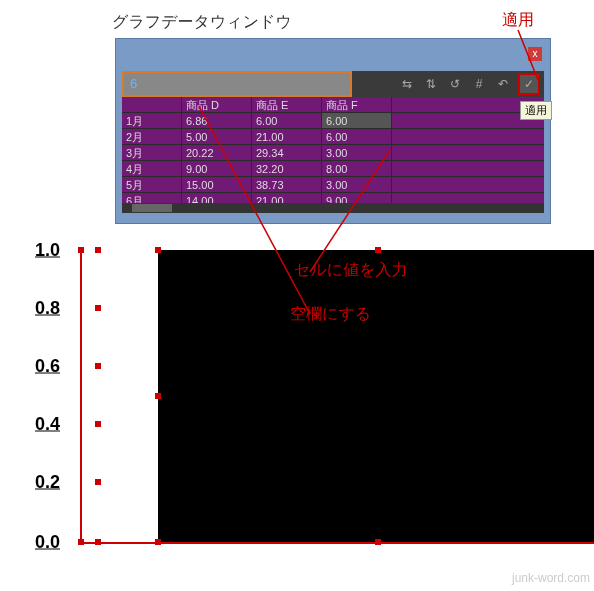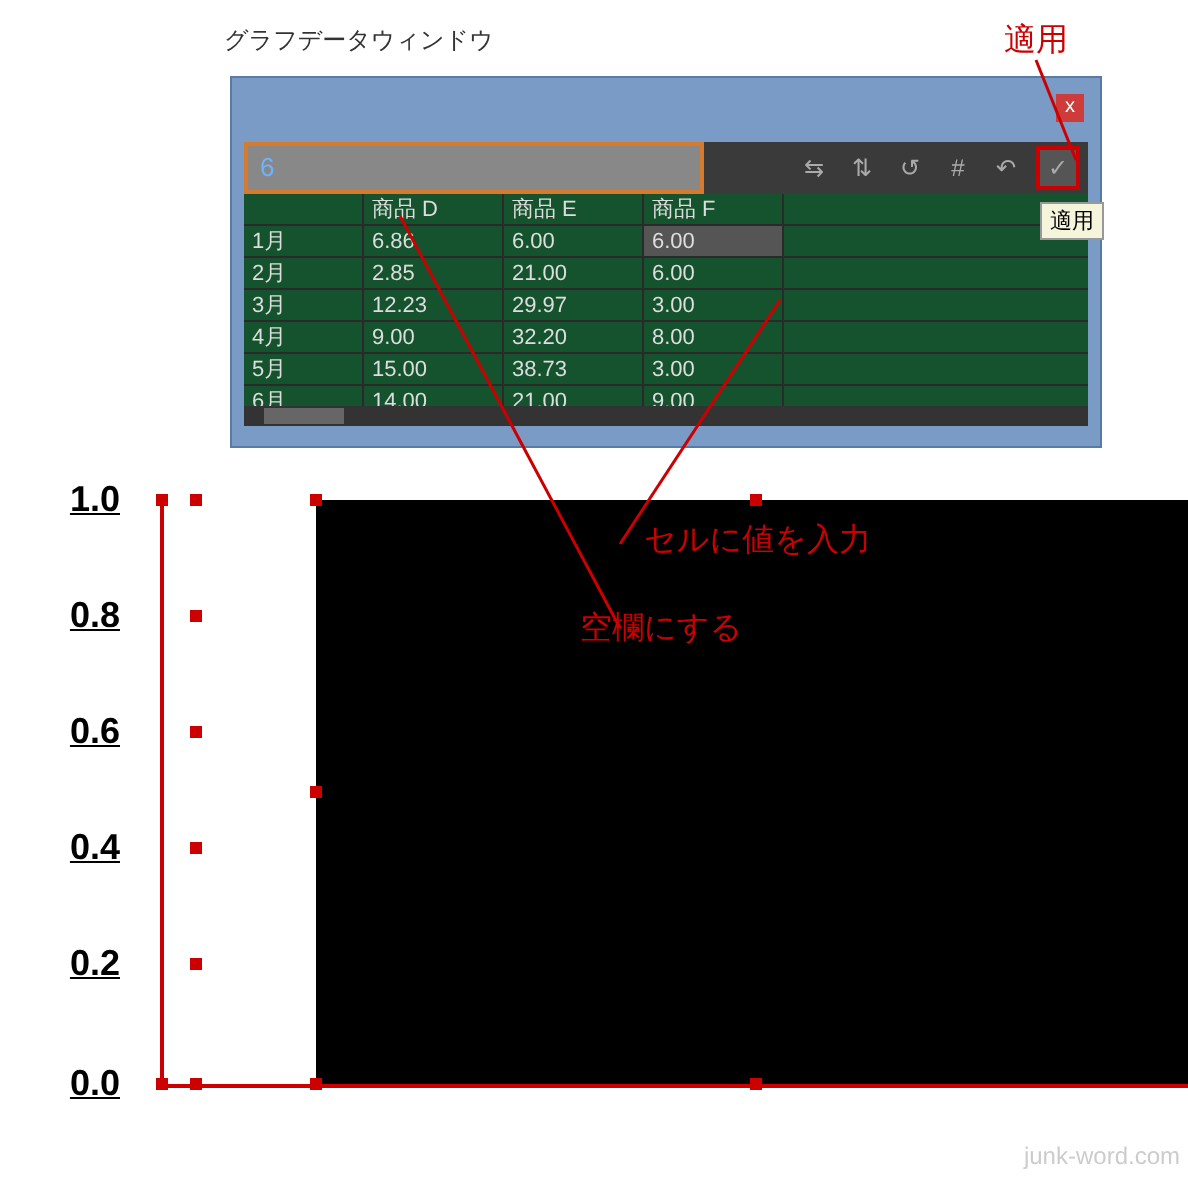--- a/index.html
+++ b/index.html
@@ -8,21 +8,21 @@
     height: 591px;
     background: #fff;
     font-family: "Meiryo", "MS PGothic", sans-serif;
     position: relative;
     overflow: hidden;
   }
   .title {
     position: absolute;
     top: 12px;
     left: 112px;
-    font-size: 12px;
+    font-size: 16px;
     color: #333;
   }
   .apply-label {
     position: absolute;
     top: 10px;
     left: 502px;
     font-size: 16px;
     color: #cc0000;
   }
   .window {
@@ -100,21 +100,21 @@
     padding: 1px 4px;
     color: #000;
     z-index: 10;
   }
   .grid {
     position: absolute;
     top: 58px;
     left: 6px;
     right: 6px;
     bottom: 10px;
-    background: #14532d;
+    background: #701a75;
     overflow: hidden;
     font-size: 11px;
     color: #ddd;
   }
   .grid-row {
     display: flex;
     height: 16px;
     line-height: 16px;
     border-bottom: 1px solid #2a2a2a;
   }
@@ -257,28 +257,28 @@
       <div class="gc gc3">商品 F</div>
     </div>
     <div class="grid-row">
       <div class="gc gc0">1月</div>
       <div class="gc gc1">6.86</div>
       <div class="gc gc2">6.00</div>
       <div class="gc gc3 cell-sel">6.00</div>
     </div>
     <div class="grid-row">
       <div class="gc gc0">2月</div>
-      <div class="gc gc1">2.85</div>
+      <div class="gc gc1">5.00</div>
       <div class="gc gc2">21.00</div>
       <div class="gc gc3">6.00</div>
     </div>
     <div class="grid-row">
       <div class="gc gc0">3月</div>
-      <div class="gc gc1">12.23</div>
-      <div class="gc gc2">29.97</div>
+      <div class="gc gc1">20.22</div>
+      <div class="gc gc2">29.34</div>
       <div class="gc gc3">3.00</div>
     </div>
     <div class="grid-row">
       <div class="gc gc0">4月</div>
       <div class="gc gc1">9.00</div>
       <div class="gc gc2">32.20</div>
       <div class="gc gc3">8.00</div>
     </div>
     <div class="grid-row">
       <div class="gc gc0">5月</div>
@@ -323,21 +323,21 @@
   <div class="tick" style="left:70px;top:182px"></div>
   <div class="ylabel" style="top:182px">0.4</div>
   <div class="tick" style="left:70px;top:240px"></div>
   <div class="ylabel" style="top:240px">0.2</div>
   <div class="tick" style="left:53px;top:300px"></div>
   <div class="tick" style="left:70px;top:300px"></div>
   <div class="ylabel" style="top:300px">0.0</div>
   <div class="tick" style="left:572px;top:300px"></div>
 </div>
 
-<div class="annot" style="top:260px;left:322px">セルに値を入力</div>
+<div class="annot" style="top:260px;left:294px">セルに値を入力</div>
 <div class="annot" style="top:304px;left:290px">空欄にする</div>
 
 <div class="watermark">junk-word.com</div>
 
 <svg class="lines">
   <line x1="518" y1="30" x2="538" y2="80" stroke="#cc0000" stroke-width="1.5"></line>
   <line x1="310" y1="272" x2="390" y2="150" stroke="#cc0000" stroke-width="1.5"></line>
   <line x1="310" y1="314" x2="200" y2="108" stroke="#cc0000" stroke-width="1.5"></line>
 </svg>
 

